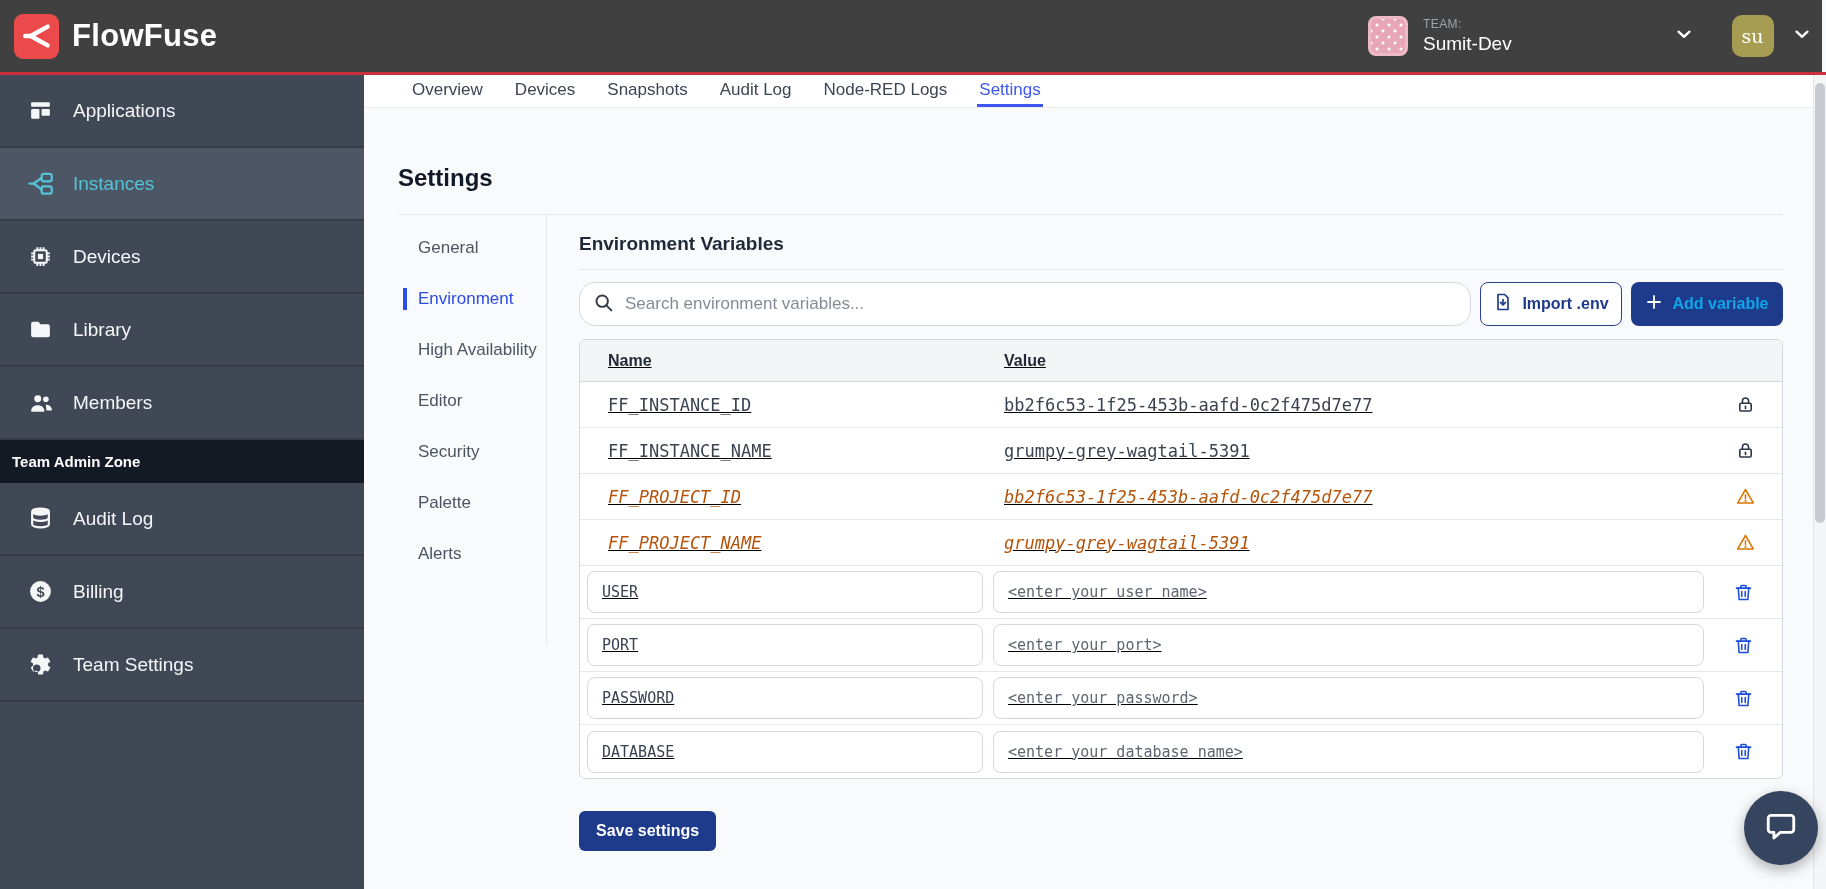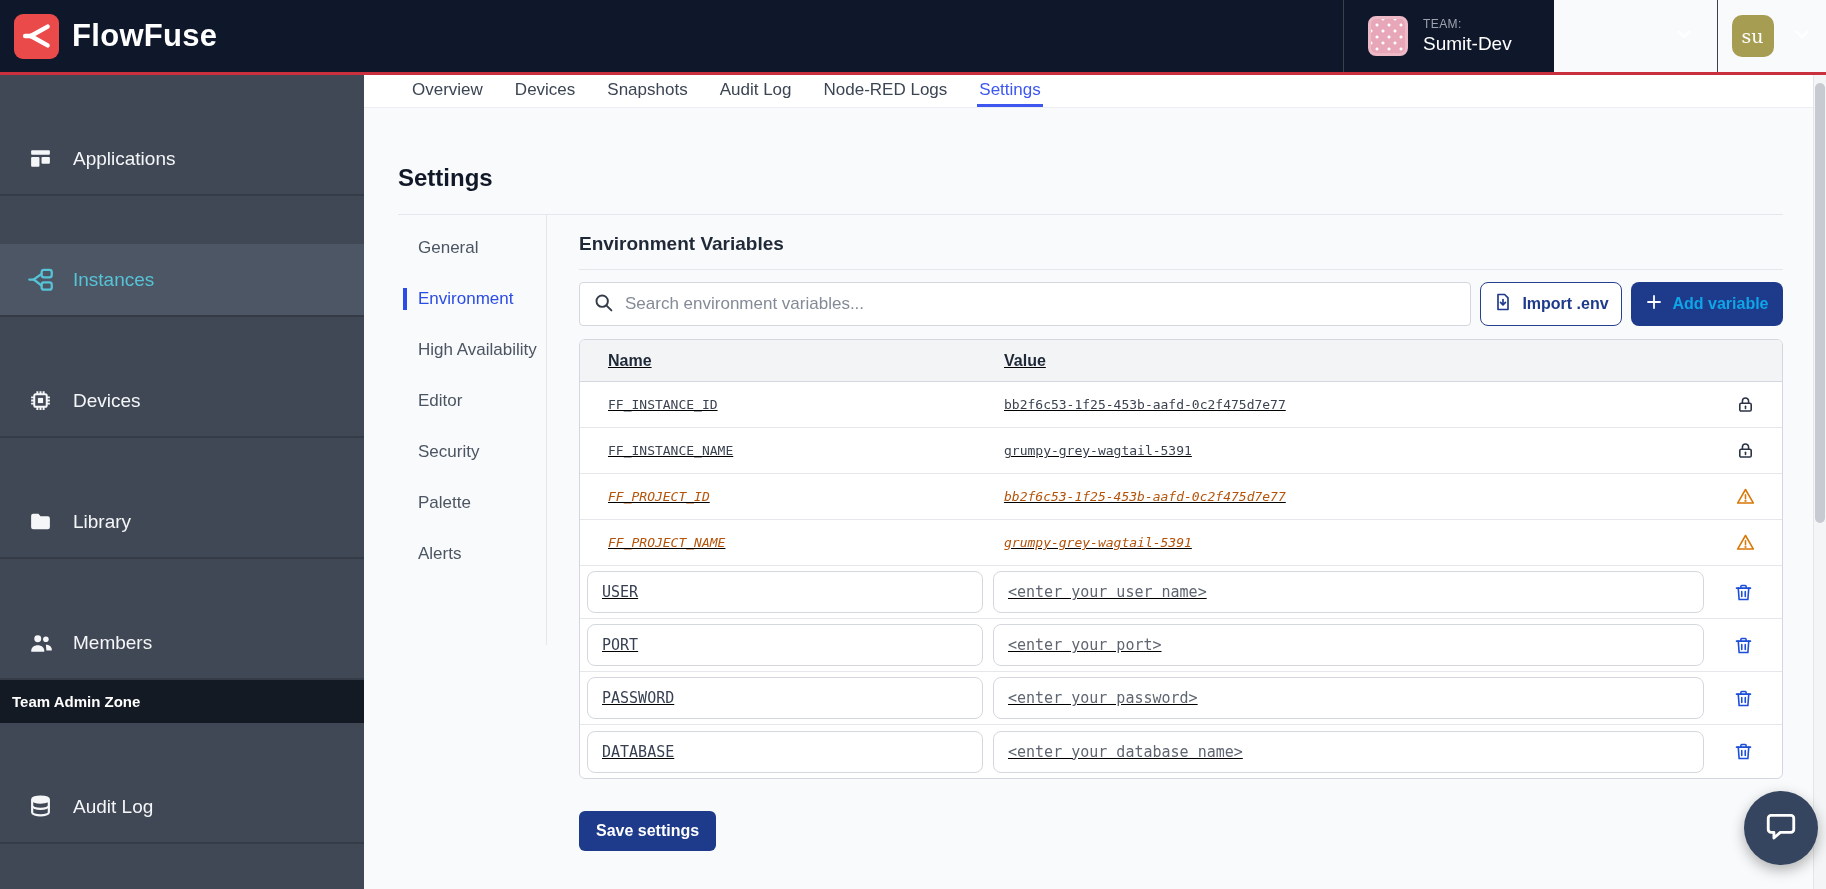--- a/index.html
+++ b/index.html
@@ -1,39 +1,39 @@
 <!DOCTYPE html>
 <html><head>
 <meta charset="utf-8">
 <style>
   * { margin:0; padding:0; box-sizing:border-box; }
   html,body { width:1826px; height:889px; overflow:hidden; }
   body { position:relative; background:#f9fafb; font-family:"Liberation Sans", sans-serif; }
 
   
-  .header { position:absolute; left:0; top:0; width:1554px; height:72px; background:#0f172a; display:flex; align-items:center; z-index:10; }
+  .header { position:absolute; left:0; top:0; width:1822px; height:72px; background:#404040; display:flex; align-items:center; z-index:10; }
   .header-accent { position:absolute; left:0; top:72px; width:1826px; height:3px; background:#c92f3d; z-index:11; }
   .brand { display:flex; align-items:center; gap:13px; padding-left:14px; }
   .logo-mark { width:45px; height:45px; border-radius:9px; background:#ea4a4a; display:flex; align-items:center; justify-content:center; }
   .brand-name { font-size:31px; font-weight:700; color:#ffffff; letter-spacing:.3px; }
 
   .team-area { position:absolute; left:1343px; top:0; width:375px; height:72px; border-left:1px solid #39414d; border-right:1px solid #39414d; display:flex; align-items:center; padding-left:24px; }
   .team-avatar { width:40px; height:40px; border-radius:8px; background:#e8a7b8;
      background-image: radial-gradient(#ffffff 18%, transparent 19%), radial-gradient(#ffffff 18%, transparent 19%);
      background-size:12px 12px; background-position:0 0, 6px 6px; border:3px solid #edb9c6; }
   .team-labels { margin-left:15px; display:flex; flex-direction:column; gap:2px; }
   .team-label { font-size:12px; color:#9ca3af; letter-spacing:.4px; }
   .team-name { font-size:19px; color:#ffffff; }
   .team-chevron { margin-left:auto; margin-right:22px; }
   .user-area { position:absolute; left:1718px; top:0; width:108px; height:72px; display:flex; align-items:center; justify-content:center; gap:17px; }
   .user-badge { width:42px; height:42px; border-radius:10px; background:#a79d52; color:#ffffff; font-family:"DejaVu Serif", serif; font-size:19px; display:flex; align-items:center; justify-content:center; }
 
   
   .sidebar { position:absolute; left:0; top:75px; width:364px; height:814px; background:#404856; z-index:5; }
-  .side-item { height:73px; display:flex; align-items:center; gap:19px; padding-left:27px; border-bottom:2px solid #353c48; color:#f5f6f8; font-size:19px; cursor:pointer;margin-top:48px; }
+  .side-item { height:73px; display:flex; align-items:center; gap:19px; padding-left:27px; border-bottom:2px solid #353c48; color:#f5f6f8; font-size:19px; cursor:pointer; }
   .side-item.active { background:#4d5665; color:#56c3d6; }
   .side-icon { width:27px; height:27px; flex:0 0 27px; display:flex; align-items:center; justify-content:center; }
   .admin-band { height:43px; background:#141a24; color:#ffffff; font-size:15px; font-weight:700; display:flex; align-items:center; padding-left:12px; }
 
   
   .tabbar { position:absolute; left:364px; top:75px; width:1449px; height:33px; background:#ffffff; display:flex; padding-left:46px; gap:28px; border-bottom:1px solid #eceef1; z-index:4; }
   .tab { font-size:17px; color:#3c4553; display:flex; align-items:center; padding:0 2px; border-bottom:3px solid transparent; cursor:pointer; }
   .tab.active { color:#3e57ef; border-bottom-color:#3e57ef; }
 
   
@@ -43,32 +43,32 @@
   .settings-row { display:flex; align-items:flex-start; margin:0 30px 0 34px; }
 
   .snav { width:149px; border-right:1px solid #e4e7eb; padding-top:22px; height:430px; }
   .snav-item { font-size:17px; color:#4b5563; line-height:22px; margin:0 0 29px 5px; border-left:4px solid transparent; padding-left:11px; cursor:pointer; }
   .snav-item.active { color:#2b4ce5; border-left-color:#2b4ce5; }
 
   .smain { flex:1; padding-left:32px; padding-top:18px; }
   .smain-heading { font-size:19px; font-weight:700; color:#1f2937; height:22px; }
   .smain-divider { height:1px; background:#e4e7eb; margin-top:14px; }
   .controls { display:flex; gap:9px; margin-top:12px; height:44px; }
-  .search-box { flex:1; background:#ffffff; border:1px solid #d4d8de; border-radius:4px; display:flex; align-items:center; padding:0 13px; gap:11px; }
+  .search-box { flex:1; background:#ffffff; border:1px solid #d4d8de; border-radius:16px; display:flex; align-items:center; padding:0 13px; gap:11px; }
   .search-box input { border:none; outline:none; flex:1; font-size:17px; color:#374151; background:transparent; }
   .search-box input::placeholder { color:#848b97; }
   .btn { display:flex; align-items:center; justify-content:center; gap:9px; border-radius:8px; font-size:16px; font-weight:700; cursor:pointer; }
   .btn-outline { width:142px; background:#ffffff; border:1.5px solid #27408f; color:#1e3a8a; }
   .btn-solid { width:152px; background:#1e3a8a; border:none; color:#0ea5e9; }
 
   .env-table { margin-top:13px; border:1px solid #d4d8de; border-radius:6px; background:#ffffff; overflow:hidden;text-decoration:underline; }
   .thead { display:grid; grid-template-columns:410px 1fr 73px; height:42px; align-items:center; background:#f3f4f6; border-bottom:1px solid #d4d8de; font-size:16px; font-weight:700; color:#1f2937; }
   .thead .c-name { padding-left:28px; }
   .thead .c-value { padding-left:14px; }
-  .trow { display:grid; grid-template-columns:410px 1fr 73px; height:46px; align-items:center; border-bottom:1px solid #e5e7eb; font-family:"DejaVu Sans Mono", monospace; font-size:13px; color:#3b4350; }
+  .trow { display:grid; grid-template-columns:410px 1fr 73px; height:46px; align-items:center; border-bottom:1px solid #e5e7eb; font-family:"DejaVu Sans Mono", monospace; font-size:17px; color:#3b4350; }
   .trow .name { padding-left:28px; }
   .trow .value { padding-left:14px; }
   .trow.deprecated { color:#b45309; font-style:italic; }
   .icon-cell { display:flex; justify-content:center; align-items:center; }
   .erow { display:flex; align-items:center; height:53px; border-bottom:1px solid #e5e7eb; padding-left:7px; }
   .erow:last-child { border-bottom:none; }
   .erow input { height:42px; border:1px solid #d4d8de; border-radius:8px; background:#ffffff; font-family:"DejaVu Sans Mono", monospace; font-size:15px; color:#374151; padding:0 14px; outline:none; }
   .erow input::placeholder { color:#5f6671; }
   .name-input { width:396px; }
   .value-input { width:711px; margin-left:10px; }

